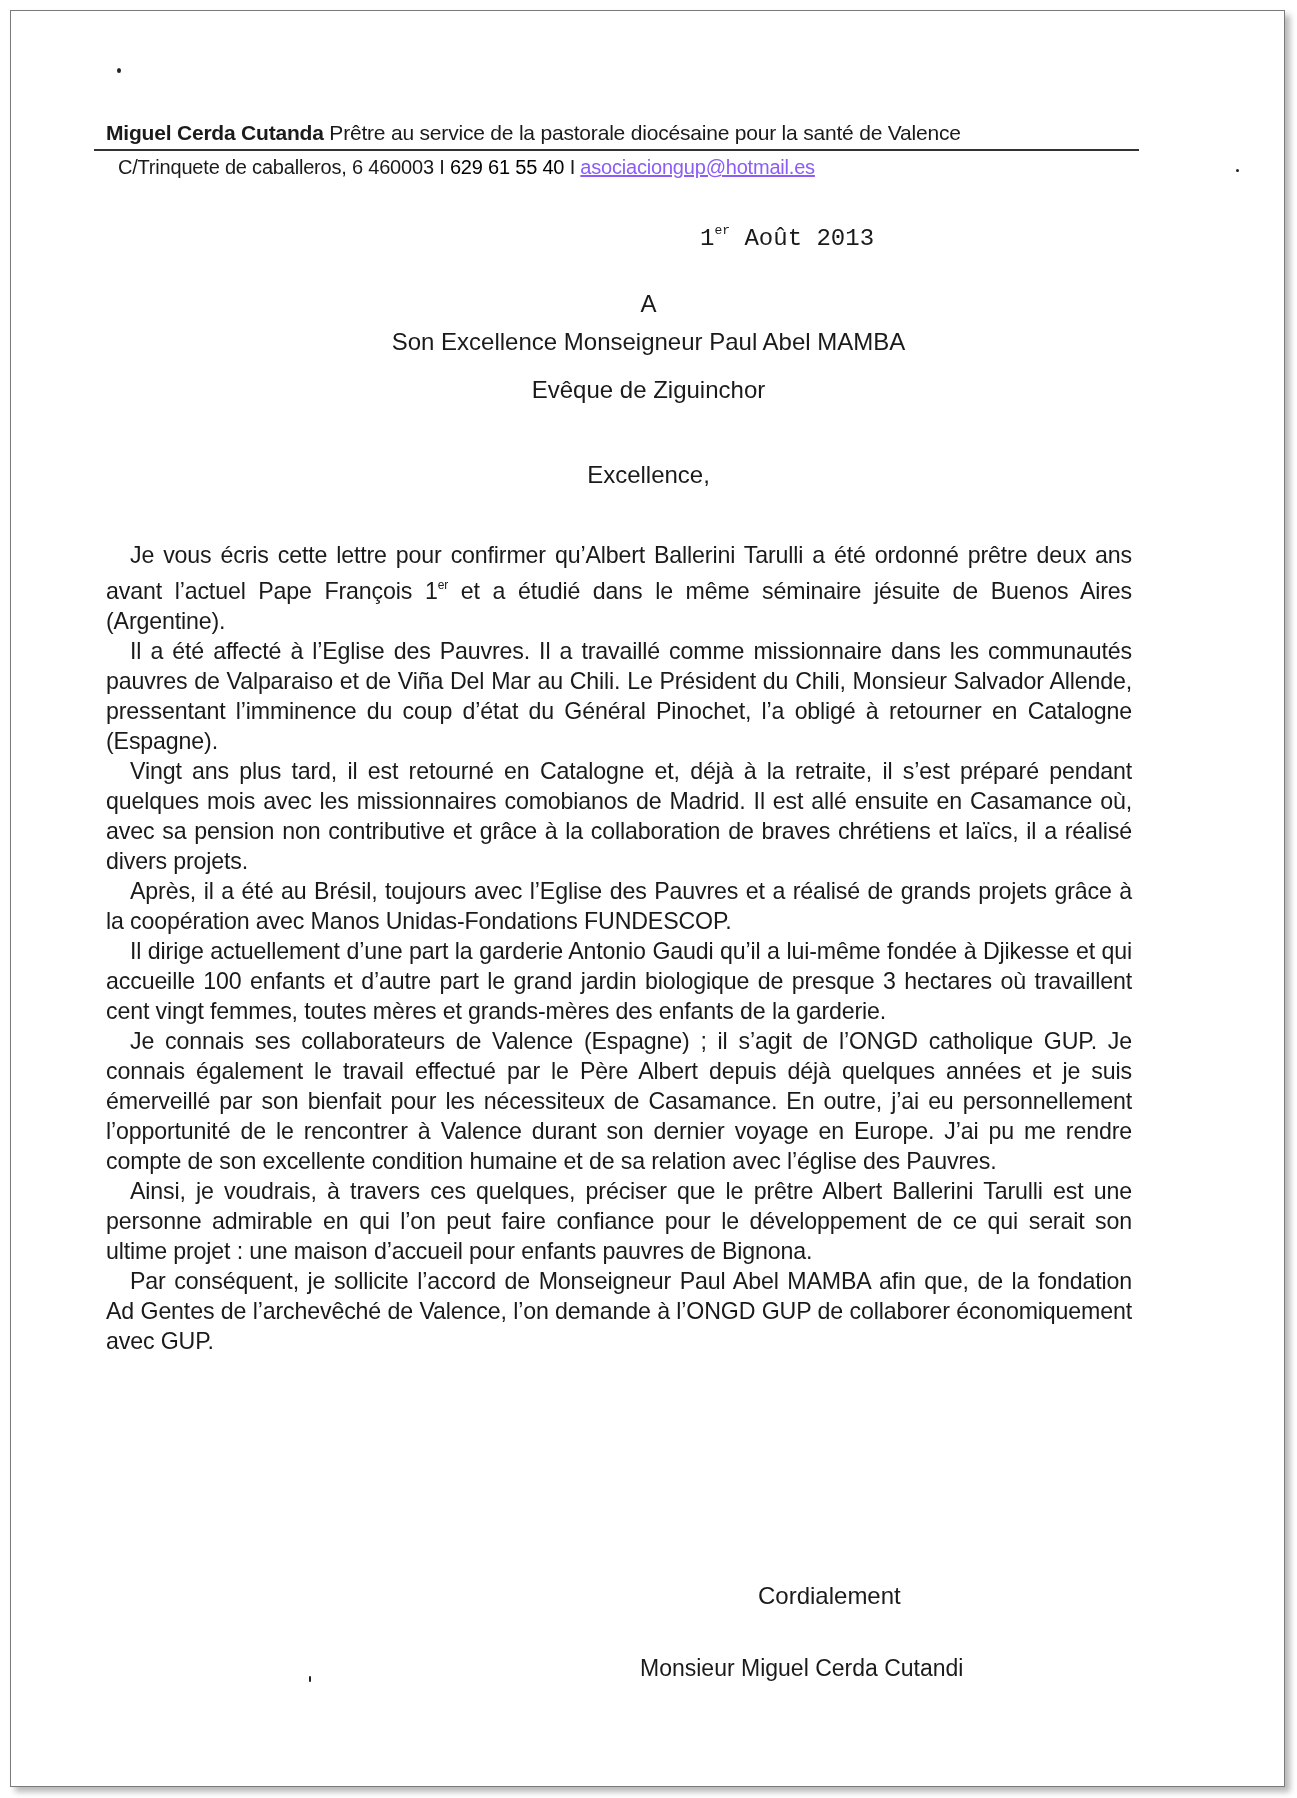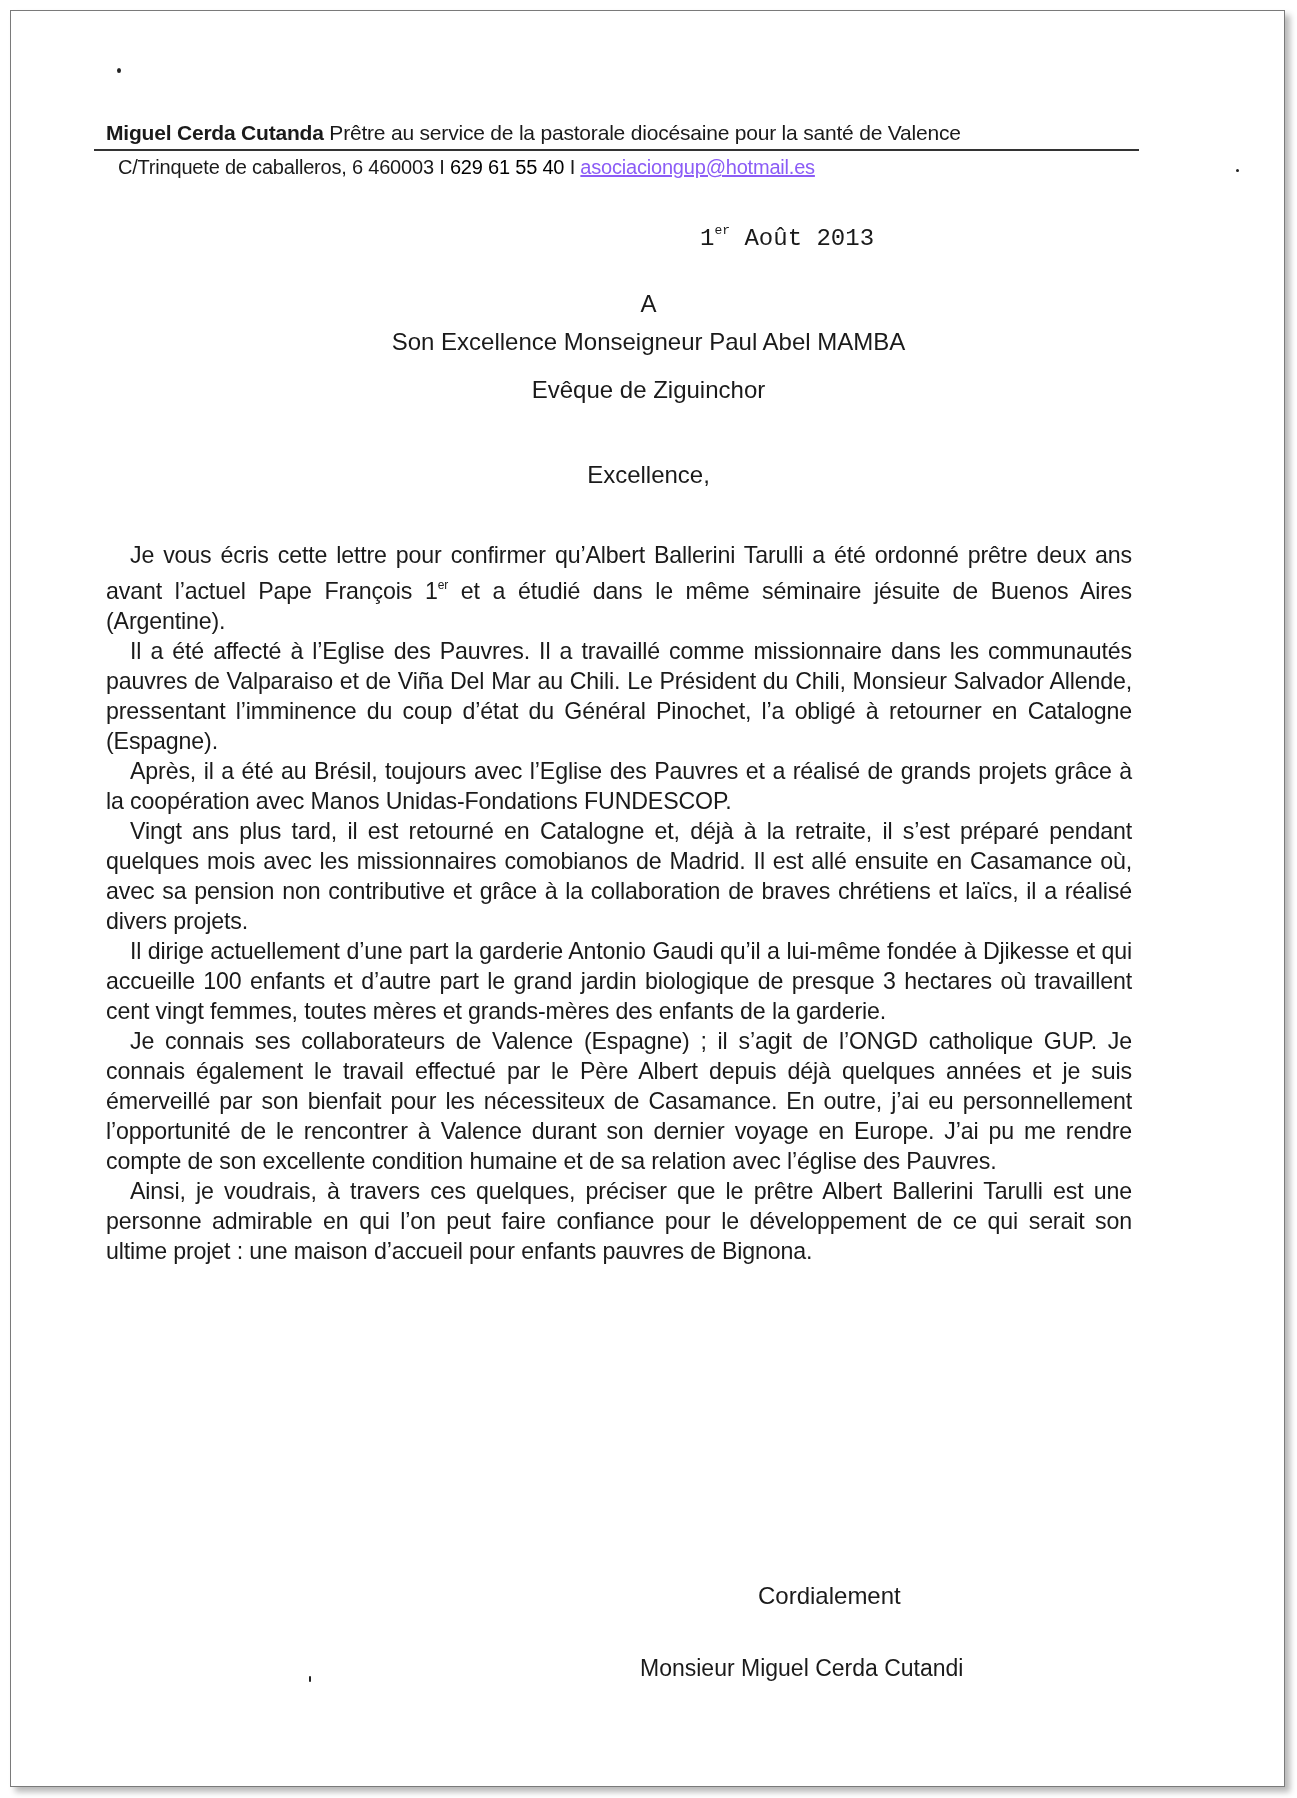--- a/index.html
+++ b/index.html
@@ -61,21 +61,22 @@
 
 <div class="center" style="top:290px;">A</div>
 <div class="center" style="top:328px;">Son Excellence Monseigneur Paul Abel MAMBA</div>
 <div class="center" style="top:376px;">Evêque de Ziguinchor</div>
 
 <div class="center" style="top:461px;">Excellence,</div>
 
 <div class="body-text">
   <p><span>Je vous écris cette lettre pour confirmer qu’Albert Ballerini Tarulli a été ordonné prêtre deux ans avant l’actuel Pape François 1</span><sup>er</sup><span> et a étudié dans le même séminaire jésuite de Buenos Aires (Argentine).</span></p>
   <p>Il a été affecté à l’Eglise des Pauvres. Il a travaillé comme missionnaire dans les communautés pauvres de Valparaiso et de Viña Del Mar au Chili. Le Président du Chili, Monsieur Salvador Allende, pressentant l’imminence du coup d’état du Général Pinochet, l’a obligé à retourner en Catalogne (Espagne).</p>
+  <p>Vingt ans plus tard, il est retourné en Catalogne et, déjà à la retraite, il s’est préparé pendant quelques mois avec les missionnaires comobianos de Madrid. Il est allé ensuite en Casamance où, avec sa pension non contributive et grâce à la collaboration de braves chrétiens et laïcs, il a réalisé divers  projets.</p>
   <p>Après, il a été au Brésil, toujours avec l’Eglise des Pauvres et a réalisé de grands projets grâce à la coopération avec Manos Unidas-Fondations FUNDESCOP.</p>
-  <p>Vingt ans plus tard, il est retourné en Catalogne et, déjà à la retraite, il s’est préparé pendant quelques mois avec les missionnaires comobianos de Madrid. Il est allé ensuite en Casamance où, avec sa pension non contributive et grâce à la collaboration de braves chrétiens et laïcs, il a réalisé divers  projets.</p>
   <p>Il dirige actuellement d’une part la garderie Antonio Gaudi qu’il a lui-même fondée à Djikesse et qui accueille 100 enfants et d’autre part le grand jardin biologique de presque 3 hectares où travaillent cent vingt femmes, toutes mères et grands-mères des enfants de la garderie.</p>
   <p>Je connais ses collaborateurs de Valence (Espagne) ; il s’agit de l’ONGD catholique GUP. Je connais également le travail effectué par le Père Albert depuis déjà quelques années et je suis émerveillé par son bienfait  pour les nécessiteux de Casamance. En outre, j’ai eu personnellement l’opportunité  de le rencontrer à Valence durant son dernier voyage en Europe. J’ai pu me rendre compte de son excellente condition humaine et de sa relation avec l’église des Pauvres.</p>
   <p>Ainsi, je voudrais, à travers ces quelques, préciser que le prêtre Albert Ballerini Tarulli est une personne admirable en qui l’on peut faire confiance pour le développement de ce qui serait son ultime projet : une maison d’accueil pour enfants pauvres de Bignona.</p>
+  <p>Par conséquent, je sollicite  l’accord de Monseigneur Paul Abel MAMBA afin que, de la fondation Ad Gentes de l’archevêché de Valence, l’on demande à l’ONGD GUP de collaborer économiquement avec GUP.</p>
 </div>
 
 <div class="abs closing">Cordialement</div>
 <div class="abs sig">Monsieur Miguel Cerda Cutandi</div>
 
 </body></html>

